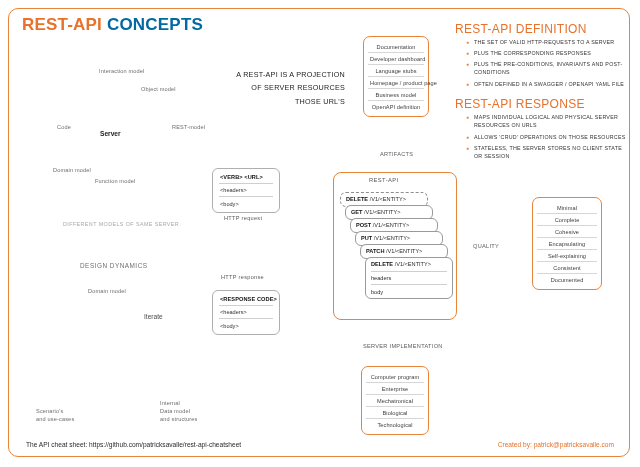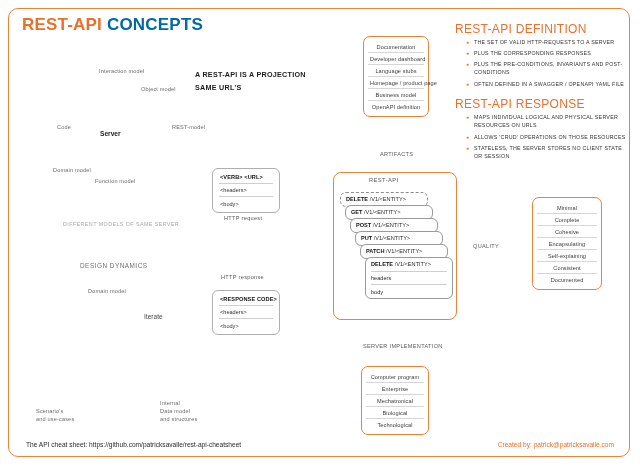--- a/index.html
+++ b/index.html
@@ -18,22 +18,22 @@
 
   
   .lbl{font-size:5.6px;color:#6E6E6E;letter-spacing:.15px;white-space:nowrap;}
   .lbl-dark{font-size:5.6px;color:#4a4a4a;white-space:nowrap;}
   .cap{font-size:5.4px;color:#A9A9A9;letter-spacing:.4px;white-space:nowrap;}
   .sectioncap{font-size:6.4px;color:#6E6E6E;letter-spacing:.5px;white-space:nowrap;}
   .flowcap{font-size:5.6px;color:#5c5c5c;letter-spacing:.3px;white-space:nowrap;}
   #server-label{left:100px;top:130px;font-size:6.6px;font-weight:bold;color:#222;}
 
   
-  #headline{left:195px;top:68px;width:150px;
-            font-size:7.2px;font-weight:bold;color:#1c1c1c;line-height:1.85;letter-spacing:.25px;}
+  #headline{left:195px;top:68px;width:150px;text-align:right;
+            font-size:7.2px;font-weight:normal;color:#1c1c1c;line-height:1.85;letter-spacing:.25px;}
 
   
   #api-circle{left:95px;top:337px;width:40px;height:40px;border-radius:50%;
               background:#F07E26;color:#fff;font-size:12px;font-weight:bold;
               display:flex;align-items:center;justify-content:center;letter-spacing:.5px;}
 
   
   .card{position:absolute;border:1.4px solid #E8833A;border-radius:7px;background:#fff;
         box-sizing:border-box;padding:4px 4px;}
   .card .row{font-size:5.6px;color:#3d3d3d;text-align:center;padding:2.6px 2px 2.4px;
@@ -174,21 +174,22 @@
   <div class="abs lbl nosel" style="left:141px;top:86px;">Object model</div>
   <div class="abs lbl nosel" style="left:57px;top:124px;">Code</div>
   <div class="abs lbl nosel" style="left:172px;top:124px;">REST-model</div>
   <div class="abs lbl nosel" style="left:53px;top:167px;">Domain model</div>
   <div class="abs lbl nosel" style="left:95px;top:178px;">Function model</div>
   <div class="abs nosel" id="server-label">Server</div>
   <div class="abs cap nosel" style="left:63px;top:221px;">DIFFERENT MODELS OF SAME SERVER.</div>
 
   <div class="abs nosel" id="headline">
     <div>A REST-API IS A PROJECTION</div>
-    <div>SAME URL'S</div>
+    <div>OF SERVER RESOURCES</div>
+    <div>THOSE URL'S</div>
   </div>
 
   <div class="abs sectioncap nosel" style="left:80px;top:262px;">DESIGN DYNAMICS</div>
   <div class="abs lbl nosel" style="left:88px;top:288px;">Domain model</div>
   <div class="abs lbl-dark nosel" style="left:144px;top:313px;font-size:6.6px;color:#4a4a4a;">Iterate</div>
   <div class="abs lbl nosel" style="left:36px;top:408px;">Scenario's</div>
   <div class="abs lbl nosel" style="left:36px;top:416px;">and use-cases</div>
   <div class="abs lbl nosel" style="left:160px;top:400px;">Internal</div>
   <div class="abs lbl nosel" style="left:160px;top:408px;">Data model</div>
   <div class="abs lbl nosel" style="left:160px;top:416px;">and structures</div>

